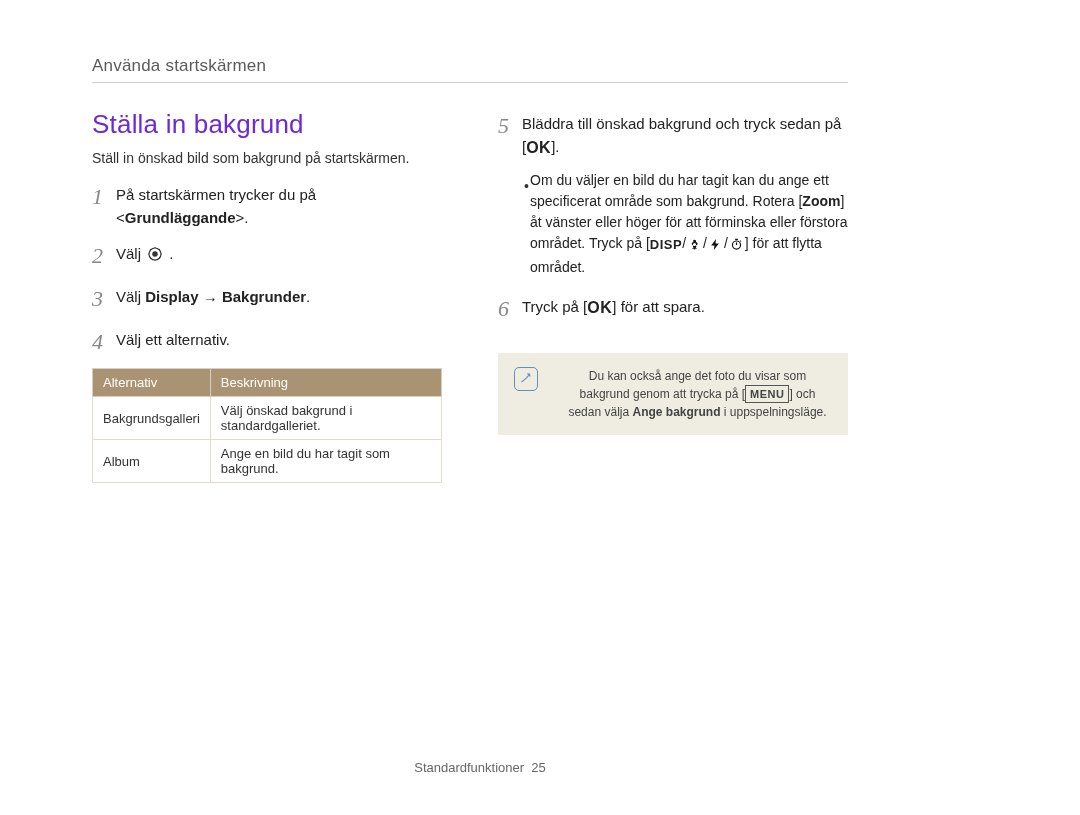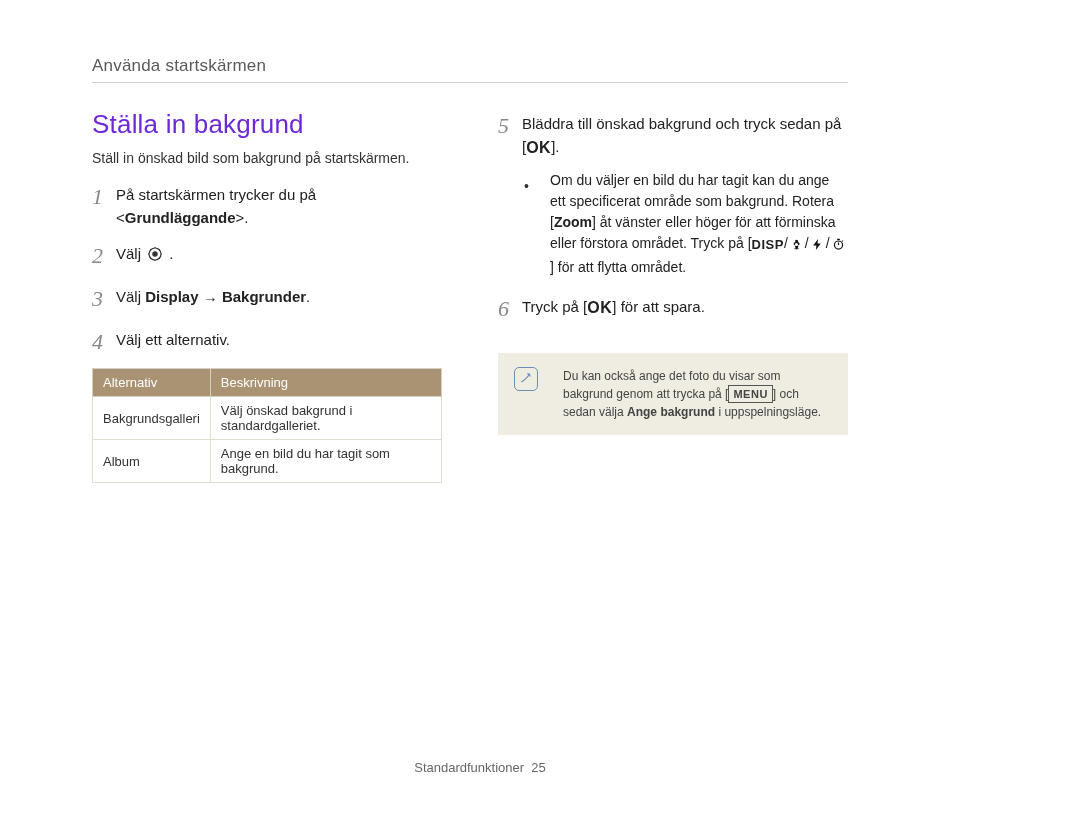--- a/index.html
+++ b/index.html
@@ -23,26 +23,26 @@
   .disp-badge { display: inline-block; font-weight: 800; font-size: 13px; letter-spacing: 0.5px; vertical-align: -1px; }
   .menu-badge { display: inline-block; border: 1px solid #555; padding: 0 4px; font-weight: 700; font-size: 11px; letter-spacing: 0.5px; }
 
   .strong { font-weight: 700; }
 
   table.opts { width: 100%; border-collapse: collapse; margin-top: 6px; font-size: 13px; border-radius: 22px; }
   table.opts th { background: #a99372; color: #fff; text-align: left; font-weight: 400; padding: 6px 10px; border: 1px solid #d6d0c2; }
   table.opts td { padding: 6px 10px; border: 1px solid #e3ddd0; color: #333; }
   table.opts td:first-child { width: 32%; }
 
-  .bullet { display: flex; gap: 20px; font-size: 14px; line-height: 1.5; margin: 6px 0 14px 26px; }
+  .bullet { display: flex; gap: 0; font-size: 14px; line-height: 1.5; margin: 6px 0 14px 26px; }
   .bullet .dot { width: 6px; padding-top: 6px; }
   .bullet .dot::before { content: "•"; color: #333; }
   .bullet .txt { flex: 1; }
 
-  .note-box { display: flex; gap: 25px; background: #efece1; padding: 14px 16px; font-size: 12px; line-height: 1.5; color: #444; }
+  .note-box { display: flex; gap: 25px; background: #efece1; padding: 14px 16px; font-size: 12px; line-height: 1.5; color: #444; text-align: center; }
   .note-icon { width: 24px; height: 24px; flex-shrink: 0; border: 1.5px solid #6a8fb5; border-radius: 5px; display: flex; align-items: center; justify-content: center; }
   .note-icon svg { width: 14px; height: 14px; stroke: #6a8fb5; }
 
   .footer { position: absolute; bottom: 40px; left: 0; right: 0; text-align: center; font-size: 13px; color: #666; }
   .footer .pno { font-weight: 400; }
 
   .flower-icon svg, .bolt-icon svg, .timer-icon svg { width: 13px; height: 13px; }
 </style>
 </head>
 <body>

